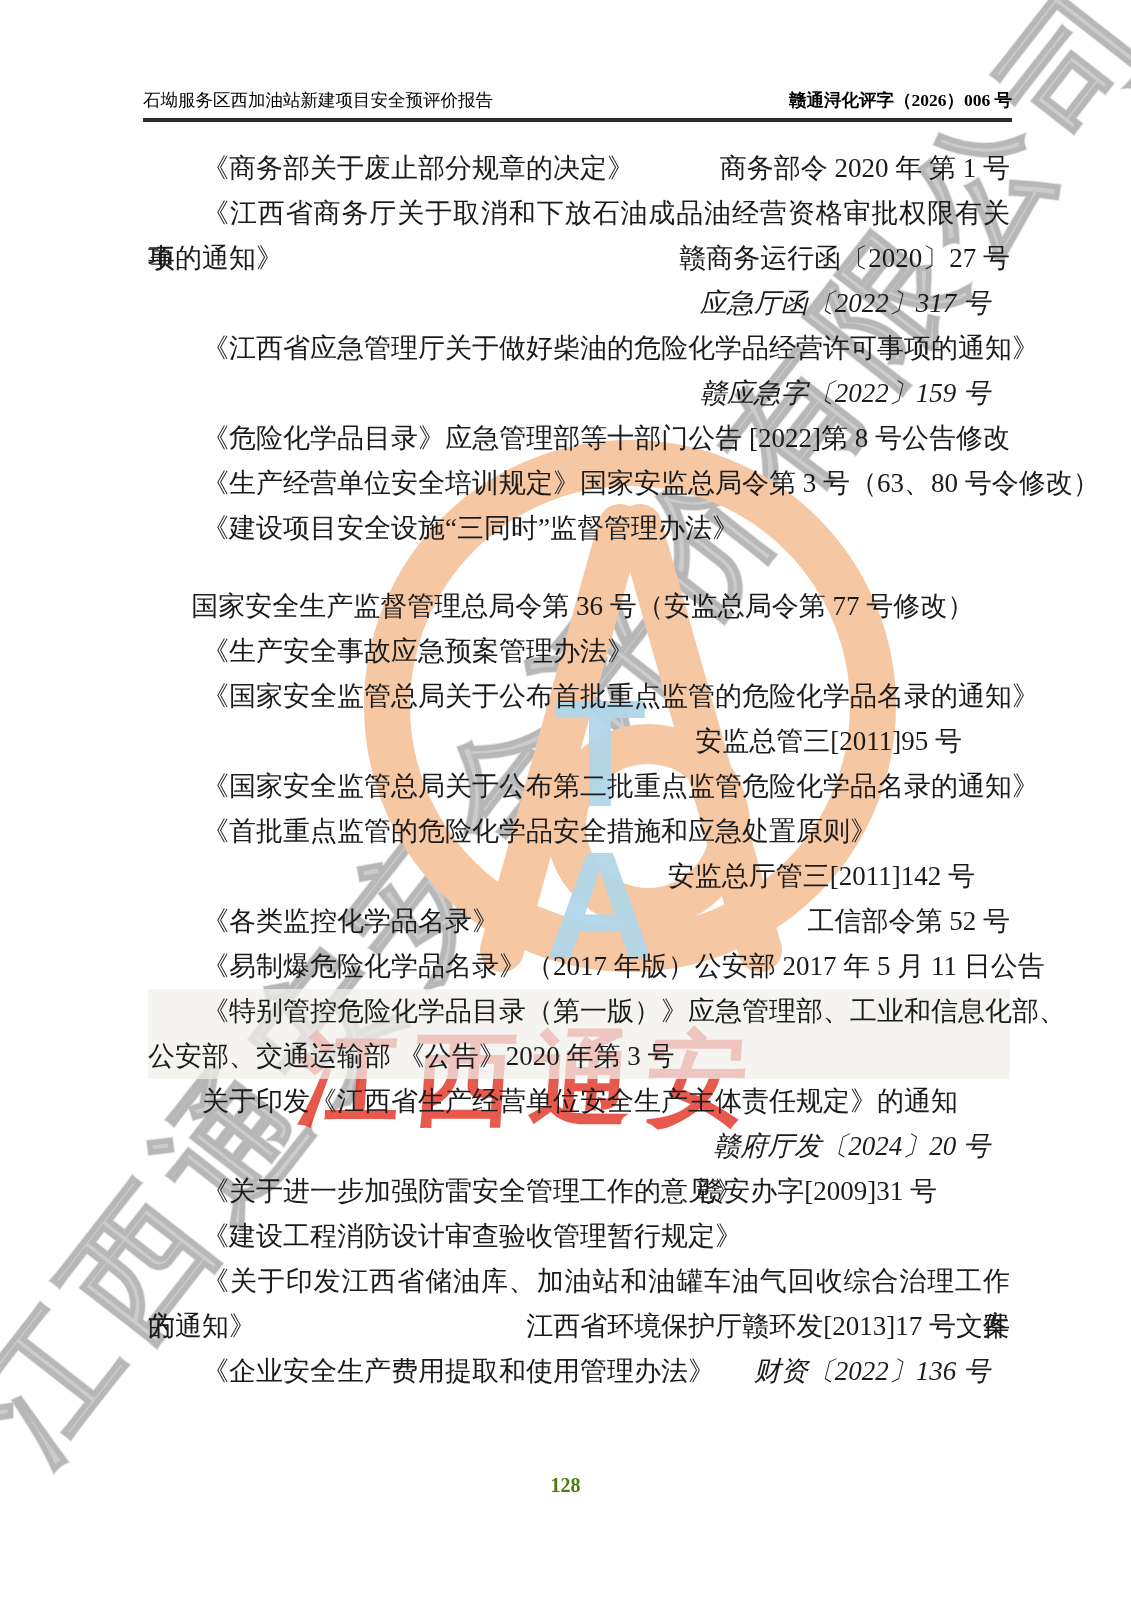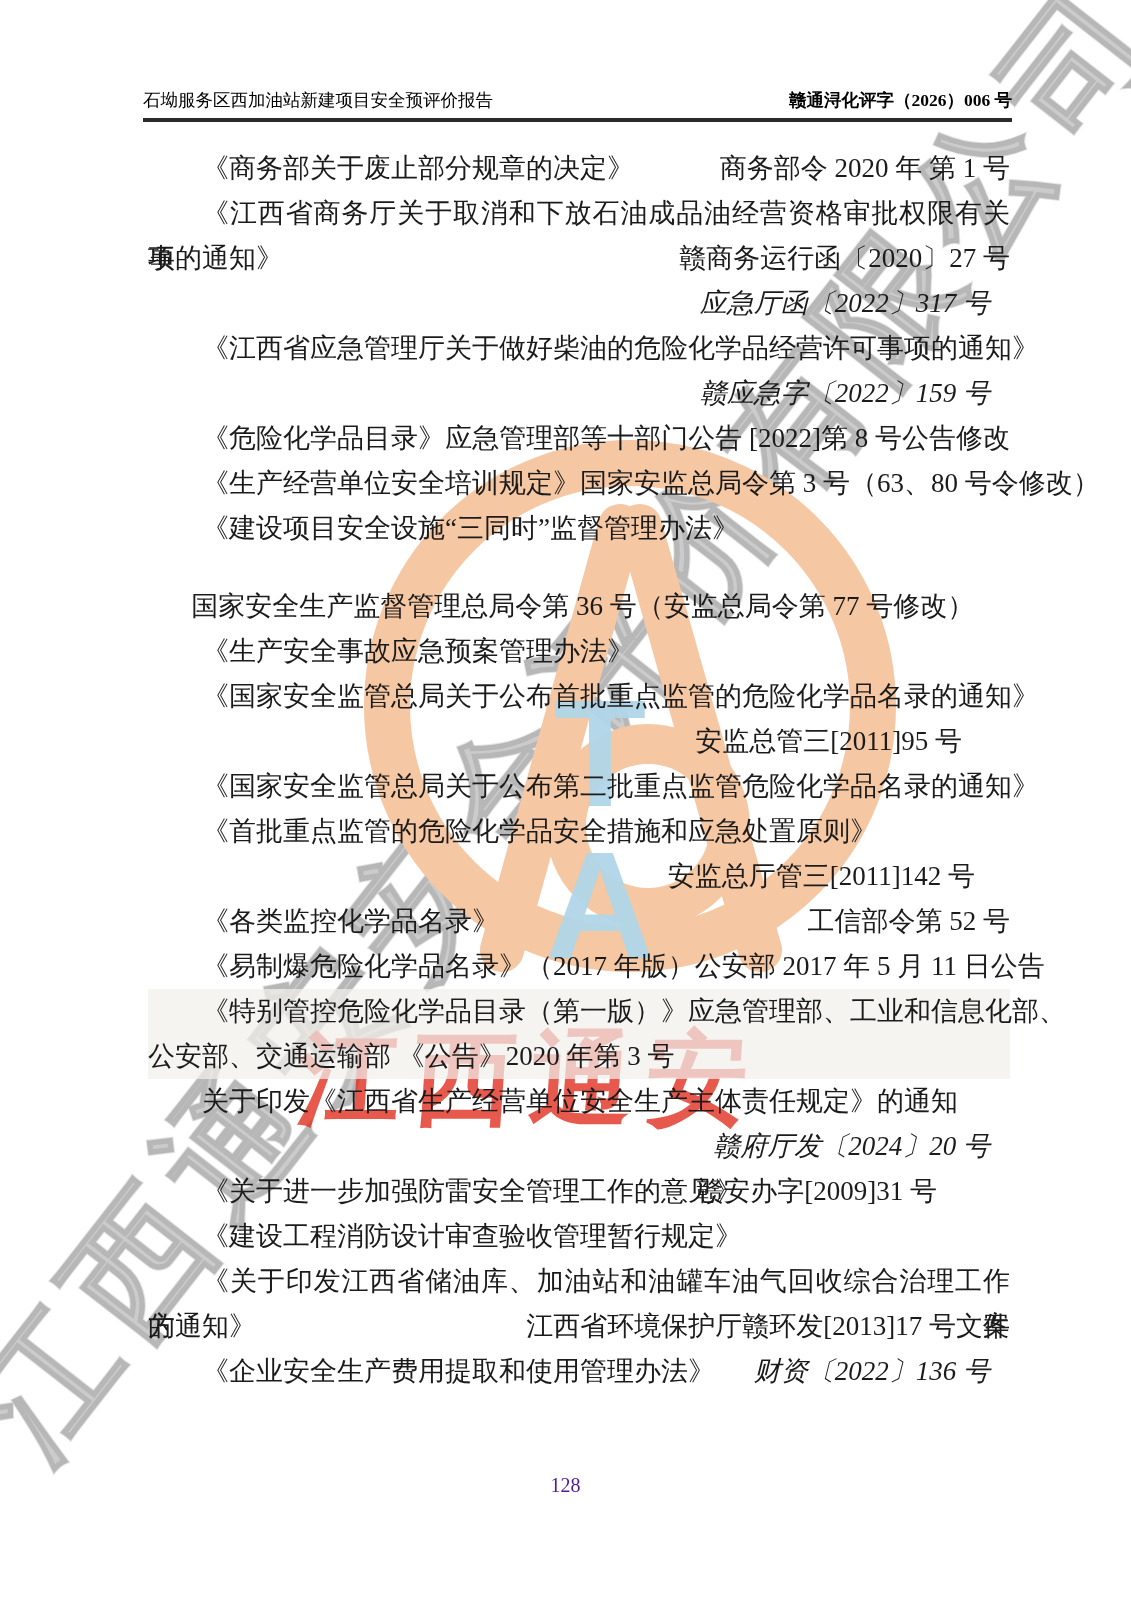--- a/index.html
+++ b/index.html
@@ -38,21 +38,21 @@
   .fr{float:right;}
   .stretch{white-space:normal;text-align:justify;text-align-last:justify;}
   .band{background:rgba(241,240,236,.72);}
   .pr20{padding-right:20px;font-style:italic;}
   .pr35{padding-right:35px;}
   .pr48{padding-right:48px;}
   .pr73{padding-right:73px;}
 
   
   .ftr{position:absolute;left:0;top:1474px;width:1131px;text-align:center;z-index:3;
-       font-size:20px;font-weight:400;color:#4c1d95;}
+       font-size:20px;font-weight:700;color:#4d7c0f;}
 </style>
 </head>
 <body>
 
 <div class="page">
 
   <div class="wm">
     <div class="wm-diagonal">江西通安安全评价有限公司</div>
     <svg class="wm-emblem" width="556" height="556" viewBox="0 0 556 556">
       <circle cx="278" cy="278" r="243" fill="none" stroke="#f5c7a3" stroke-width="46"></circle>

